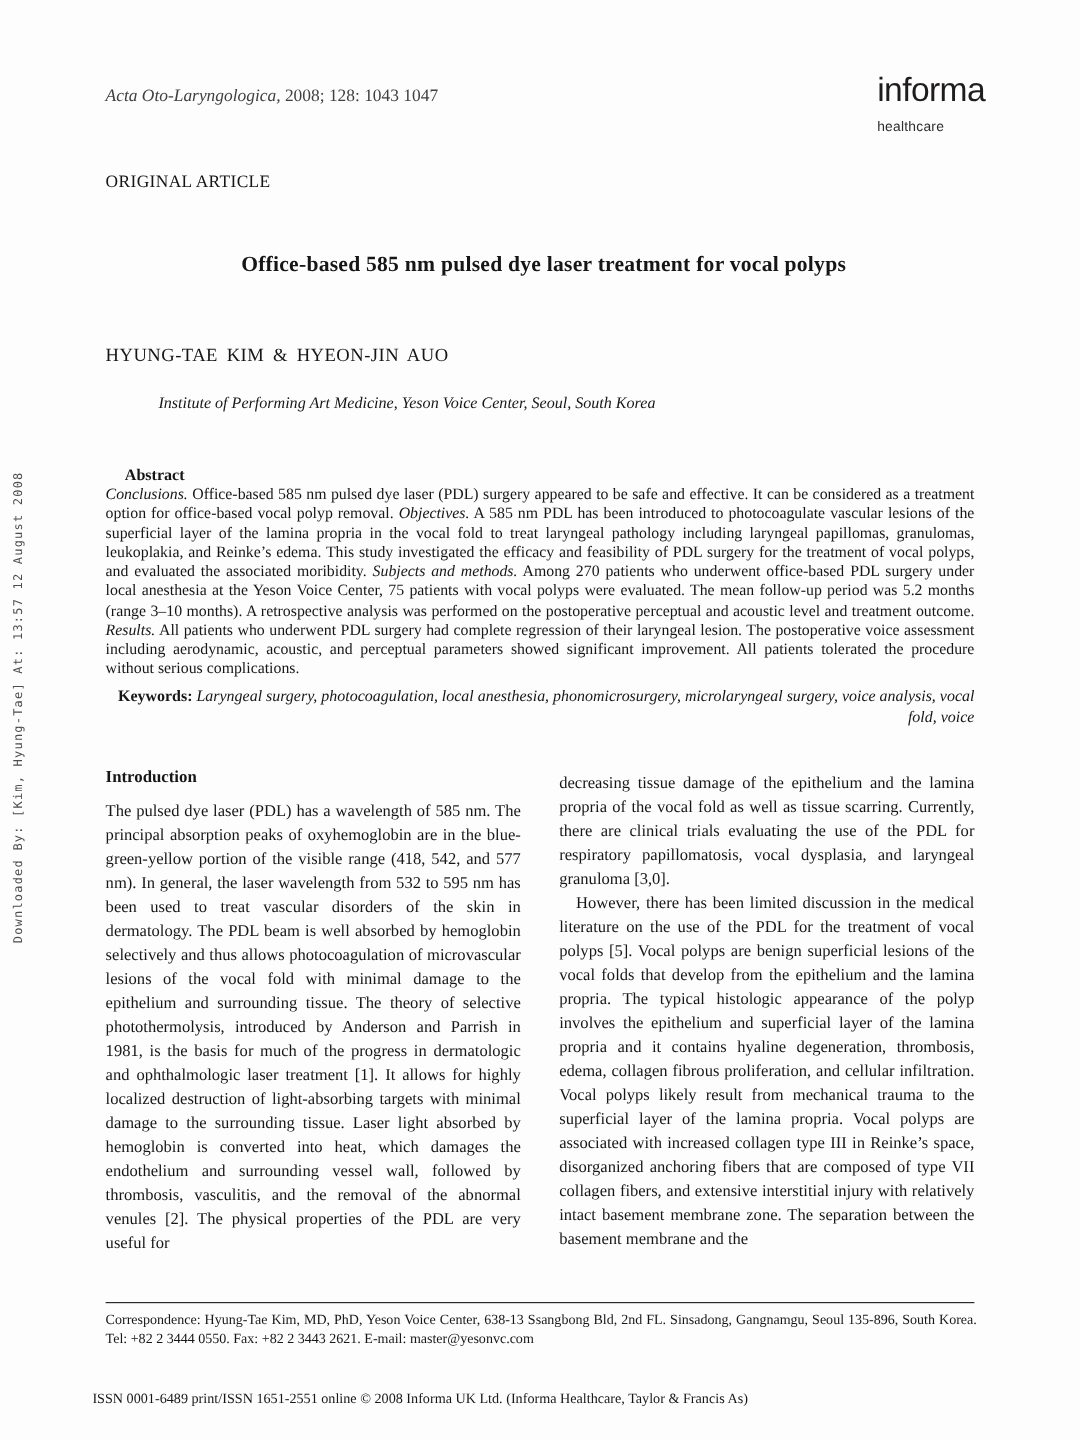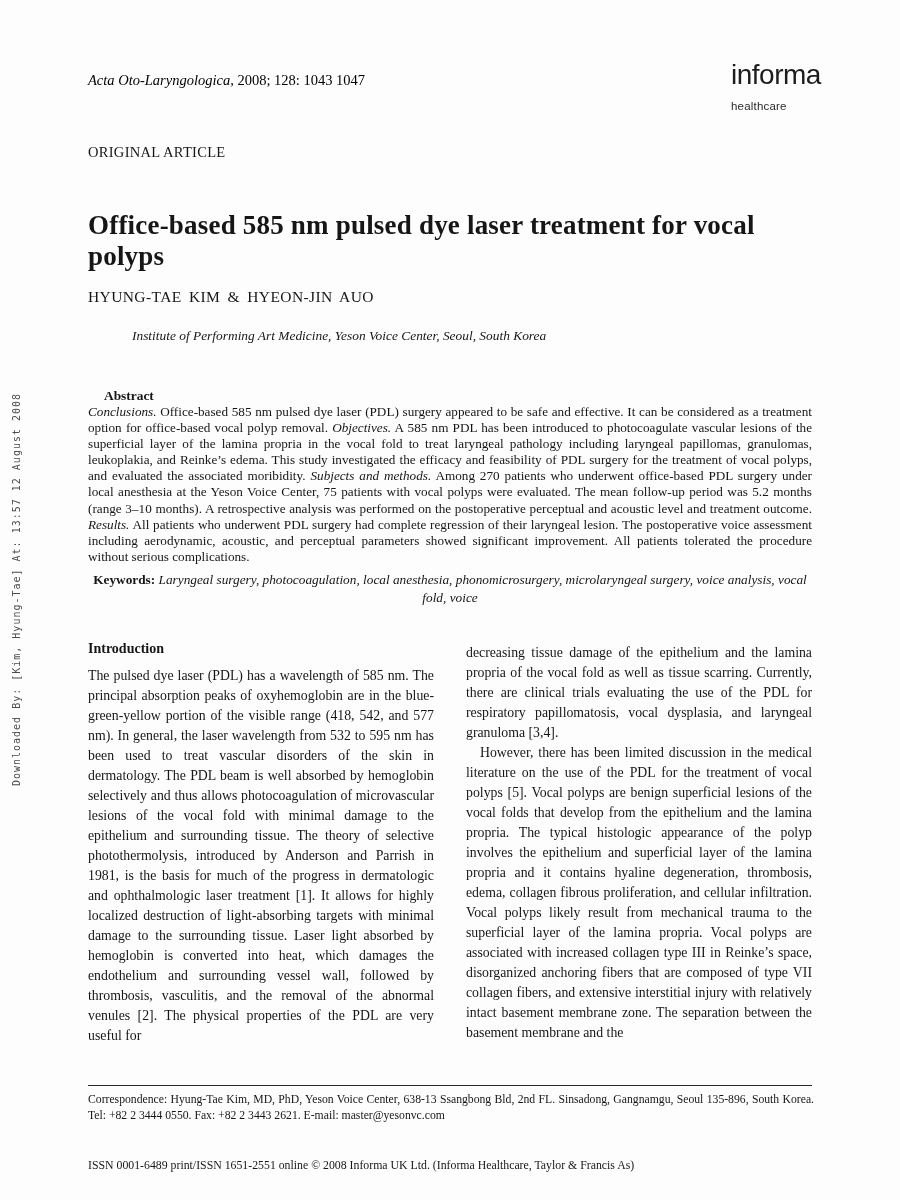--- a/index.html
+++ b/index.html
@@ -27,21 +27,21 @@
     font-family: "DejaVu Sans Mono", monospace;
     font-size: 10px;
     letter-spacing: 1px;
     color: #4c4c4c;
     white-space: nowrap;
   }
 
   
   .journal-line {
     position: absolute; left: 88px; top: 72px;
-    font-size: 14.5px; color: #000000;
+    font-size: 14.5px; color: #404040;
   }
   .journal-line .it { font-style: italic; }
   .logo {
     position: absolute; left: 731px; top: 60px;
     font-family: "Liberation Sans", sans-serif;
     color: #1f1c1d;
   }
   .logo .main {
     font-size: 28px; font-weight: normal; letter-spacing: -0.5px; line-height: 30px;
   }
@@ -49,21 +49,21 @@
     font-size: 11.5px; color: #2b2b2b; margin-top: 10px; letter-spacing: 0.2px;
   }
   .article-type {
     position: absolute; left: 88px; top: 144px;
     font-size: 14.5px; font-weight: normal; letter-spacing: 0.3px;
   }
 
   
   .title {
     position: absolute; left: 88px; top: 210px; width: 730px;
-    font-size: 27px; font-weight: bold; letter-spacing: 0.2px;
+    font-size: 18px; font-weight: bold; letter-spacing: 0.2px; text-align: center;
   }
   .authors {
     position: absolute; left: 88px; top: 288px; width: 700px;
     font-size: 15.5px; letter-spacing: 0.4px; word-spacing: 3px;
   }
   .affiliation {
     position: absolute; left: 88px; top: 328px; width: 720px;
     font-size: 13.4px; font-style: italic; margin-left: 44px;
   }
 
@@ -74,21 +74,21 @@
   }
   .abstract-body {
     position: absolute; left: 88px; top: 404px; width: 724px;
     font-size: 13.2px; line-height: 16.1px;
     text-align: justify;
   }
   .abstract-body .it { font-style: italic; }
   .keywords {
     position: absolute; left: 88px; top: 571px; width: 724px;
     font-size: 13.3px; line-height: 17.5px;
-    text-align: center;
+    text-align: right;
   }
   .keywords .lbl { font-weight: bold; }
   .keywords .it { font-style: italic; }
 
   
   .intro-heading {
     position: absolute; left: 88px; top: 641px;
     font-size: 14px; font-weight: bold;
   }
   .col {
@@ -108,21 +108,21 @@
   }
   .correspondence {
     position: absolute; left: 88px; top: 1092px; width: 726px;
     font-size: 11.7px; line-height: 15.6px; text-align: justify;
   }
   .received {
     position: absolute; left: 88px; top: 1134px; width: 700px;
     font-size: 12.4px; font-style: italic; word-spacing: 2px;
   }
   .issn {
-    position: absolute; left: 88px; top: 1158px; width: 720px;
+    position: absolute; left: 77px; top: 1158px; width: 720px;
     font-size: 11.8px; line-height: 15px;
   }
   .doi {
     position: absolute; left: 88px; top: 1175px; width: 720px;
     font-size: 11.8px;
   }
 </style>
 </head>
 <body>
 
@@ -157,21 +157,21 @@
     <span class="lbl">Keywords:</span><span class="it"> Laryngeal surgery, photocoagulation, local anesthesia, phonomicrosurgery, microlaryngeal surgery, voice analysis, vocal fold, voice</span>
   </div>
 
   <div class="intro-heading">Introduction</div>
 
   <div class="col col-left">
     <p>The pulsed dye laser (PDL) has a wavelength of 585 nm. The principal absorption peaks of oxyhemoglobin are in the blue-green-yellow portion of the visible range (418, 542, and 577 nm). In general, the laser wavelength from 532 to 595 nm has been used to treat vascular disorders of the skin in dermatology. The PDL beam is well absorbed by hemoglobin selectively and thus allows photocoagulation of microvascular lesions of the vocal fold with minimal damage to the epithelium and surrounding tissue. The theory of selective photothermolysis, introduced by Anderson and Parrish in 1981, is the basis for much of the progress in dermatologic and ophthalmologic laser treatment [1]. It allows for highly localized destruction of light-absorbing targets with minimal damage to the surrounding tissue. Laser light absorbed by hemoglobin is converted into heat, which damages the endothelium and surrounding vessel wall, followed by thrombosis, vasculitis, and the removal of the abnormal venules [2]. The physical properties of the PDL are very useful for</p>
   </div>
 
   <div class="col col-right">
-    <p>decreasing tissue damage of the epithelium and the lamina propria of the vocal fold as well as tissue scarring. Currently, there are clinical trials evaluating the use of the PDL for respiratory papillomatosis, vocal dysplasia, and laryngeal granuloma [3,4].</p>
+    <p>decreasing tissue damage of the epithelium and the lamina propria of the vocal fold as well as tissue scarring. Currently, there are clinical trials evaluating the use of the PDL for respiratory papillomatosis, vocal dysplasia, and laryngeal granuloma [3,0].</p>
     <p class="indent">However, there has been limited discussion in the medical literature on the use of the PDL for the treatment of vocal polyps [5]. Vocal polyps are benign superficial lesions of the vocal folds that develop from the epithelium and the lamina propria. The typical histologic appearance of the polyp involves the epithelium and superficial layer of the lamina propria and it contains hyaline degeneration, thrombosis, edema, collagen fibrous proliferation, and cellular infiltration. Vocal polyps likely result from mechanical trauma to the superficial layer of the lamina propria. Vocal polyps are associated with increased collagen type III in Reinke’s space, disorganized anchoring fibers that are composed of type VII collagen fibers, and extensive interstitial injury with relatively intact basement membrane zone. The separation between the basement membrane and the</p>
   </div>
 
   <div class="foot-rule"></div>
 
   <div class="correspondence">Correspondence: Hyung-Tae Kim, MD, PhD, Yeson Voice Center, 638-13 Ssangbong Bld, 2nd FL. Sinsadong, Gangnamgu, Seoul 135-896, South Korea. Tel: +82 2 3444 0550. Fax: +82 2 3443 2621. E-mail: master@yesonvc.com</div>
 
 
   <div class="issn">ISSN 0001-6489 print/ISSN 1651-2551 online © 2008 Informa UK Ltd. (Informa Healthcare, Taylor &amp; Francis As)</div>
 

